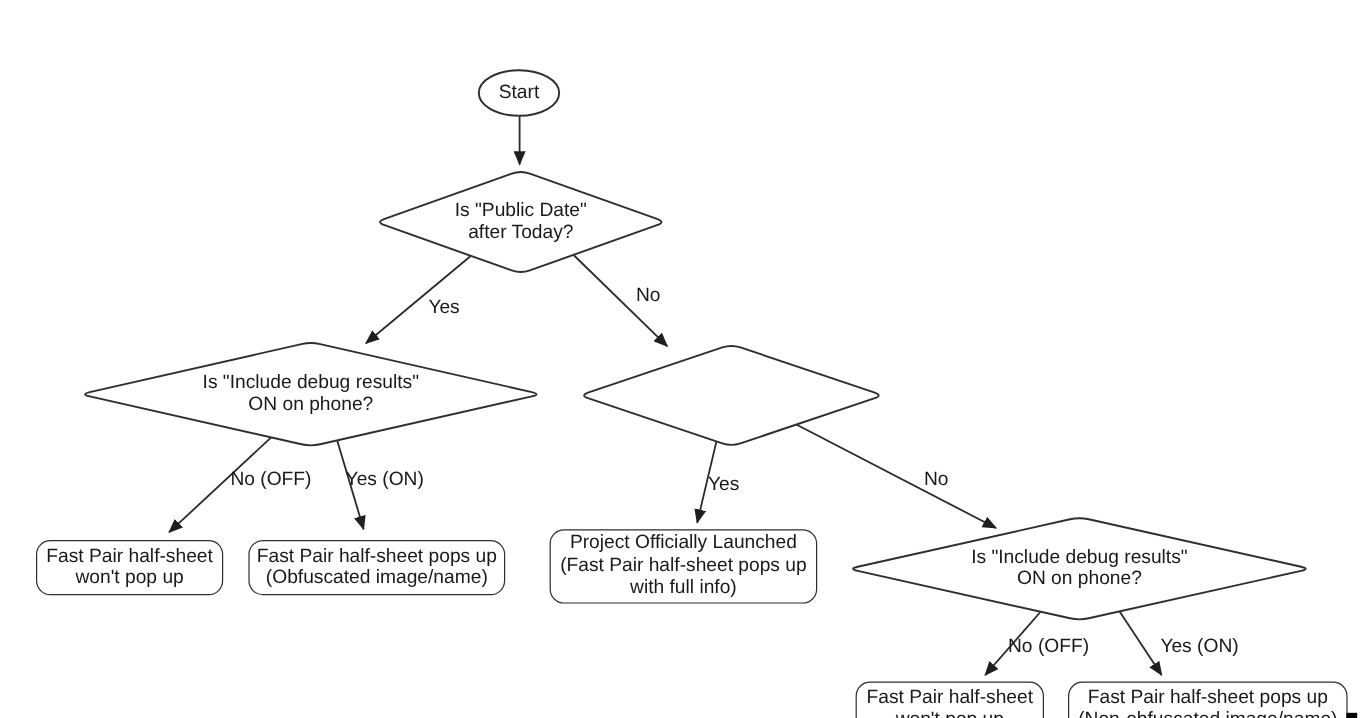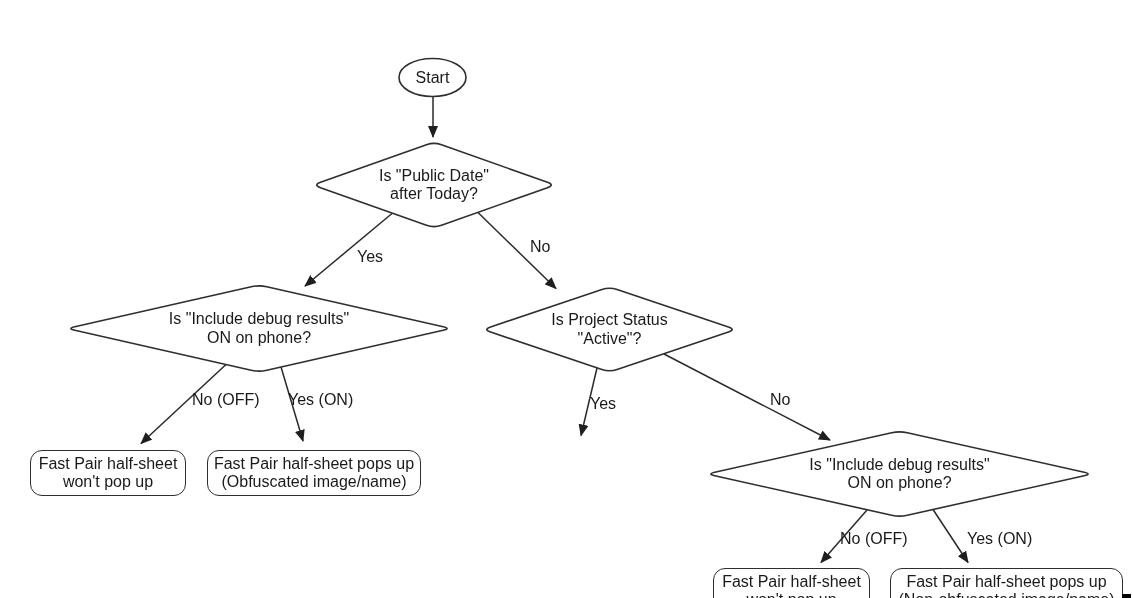--- a/index.html
+++ b/index.html
@@ -94,32 +94,33 @@
   </svg>
 
   <div class="node-label" style="left:399px; top:20px; width:67px; height:38px;">Start</div>
 
   <div class="node-label" style="left:324px; top:127.5px; width:220px; height:37px;">Is "Public Date"
 after Today?</div>
 
   <div class="node-label" style="left:129px; top:271px; width:260px; height:37px;">Is "Include debug results"
 ON on phone?</div>
 
-  <div class="node-label" style="left:499.5px; top:272px; width:220px; height:37px;">Is Project Status
-"Active"?</div>
 
   <div class="node-label" style="left:769.5px; top:416.5px; width:260px; height:37px;">Is "Include debug results"
 ON on phone?</div>
 
   <div class="terminal-box" style="left:30px; top:411px; width:156px; height:46px;">Fast Pair half-sheet
 won't pop up</div>
 
   <div class="terminal-box" style="left:207px; top:411px; width:214px; height:46px;">Fast Pair half-sheet pops up
 (Obfuscated image/name)</div>
 
+  <div class="terminal-box" style="left:458px; top:402px; width:223px; height:62px;">Project Officially Launched
+(Fast Pair half-sheet pops up
+with full info)</div>
 
   <div class="terminal-box" style="left:713px; top:529px; width:157px; height:46px;">Fast Pair half-sheet
 won't pop up</div>
 
   <div class="terminal-box" style="left:890px; top:529px; width:233px; height:46px;">Fast Pair half-sheet pops up
 (Non-obfuscated image/name)</div>
 
   <div class="edge-label" style="left:357px; top:209px;">Yes</div>
   <div class="edge-label" style="left:530px; top:199px;">No</div>
   <div class="edge-label" style="left:192px; top:352px;">No (OFF)</div>

